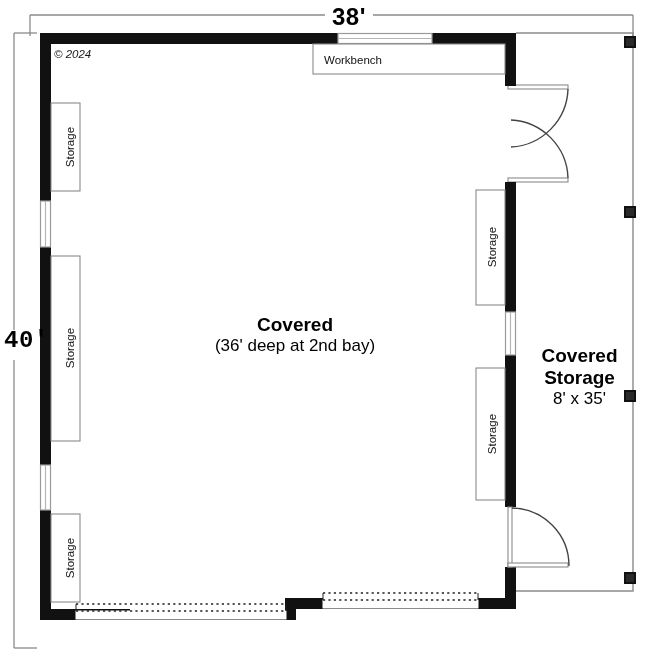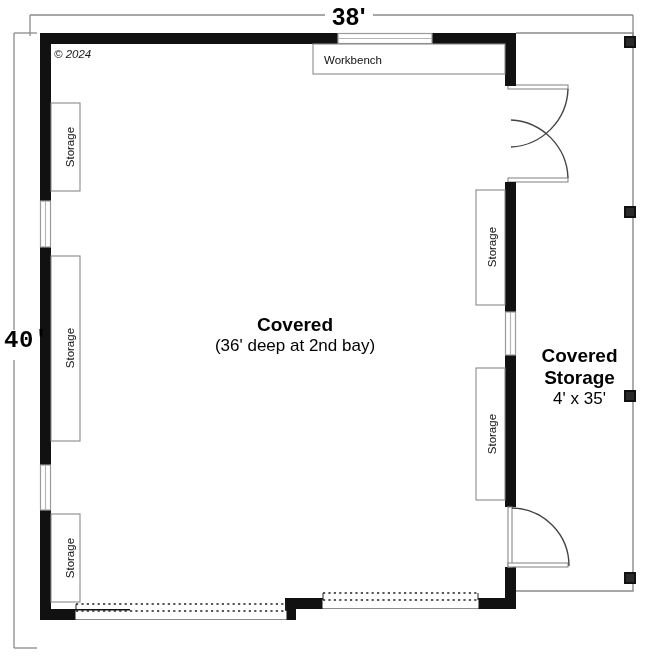--- a/index.html
+++ b/index.html
@@ -185,21 +185,21 @@
 <div class="lbl dim-label" style="left:4px; top:328px;font-family:Liberation Mono, monospace;">40'</div>
 
 <div class="center-block" style="left:160px; top:314px; width:270px;">
   <div class="room-title">Covered</div>
   <div class="room-sub">(36' deep at 2nd bay)</div>
 </div>
 
 <div class="center-block" style="left:521px; top:313px; width:117px;margin-top:32px;">
   <div class="room-title">Covered</div>
   <div class="room-title">Storage</div>
-  <div class="room-sub">4' x 35'</div>
+  <div class="room-sub">8' x 35'</div>
 </div>
 
 <div class="lbl cab-label" style="left:324px; top:54px;">Workbench</div>
 
 <div class="lbl cab-label vert-label" style="left:40px; top:141px; width:60px; text-align:center;">Storage</div>
 
 <div class="lbl cab-label vert-label" style="left:36px; top:342px; width:68px; text-align:center;">Storage</div>
 
 <div class="lbl cab-label vert-label" style="left:40px; top:552px; width:60px; text-align:center;">Storage</div>
 

